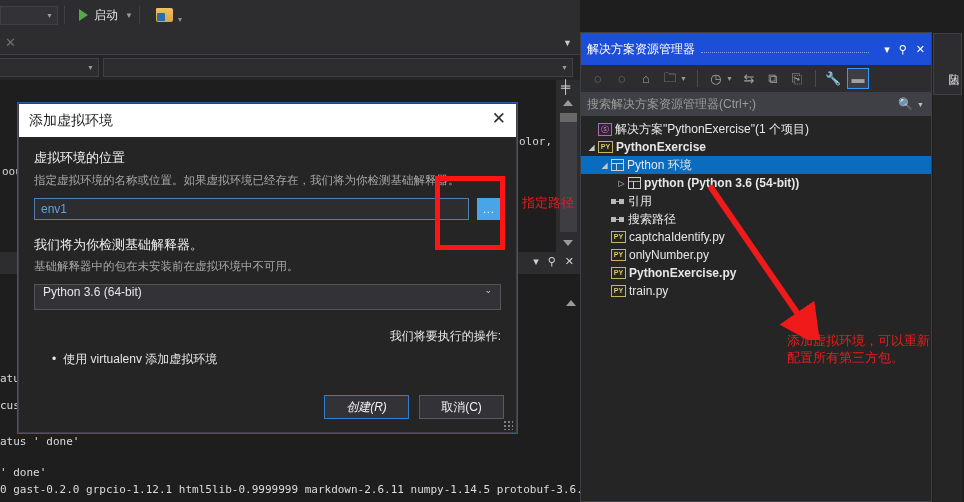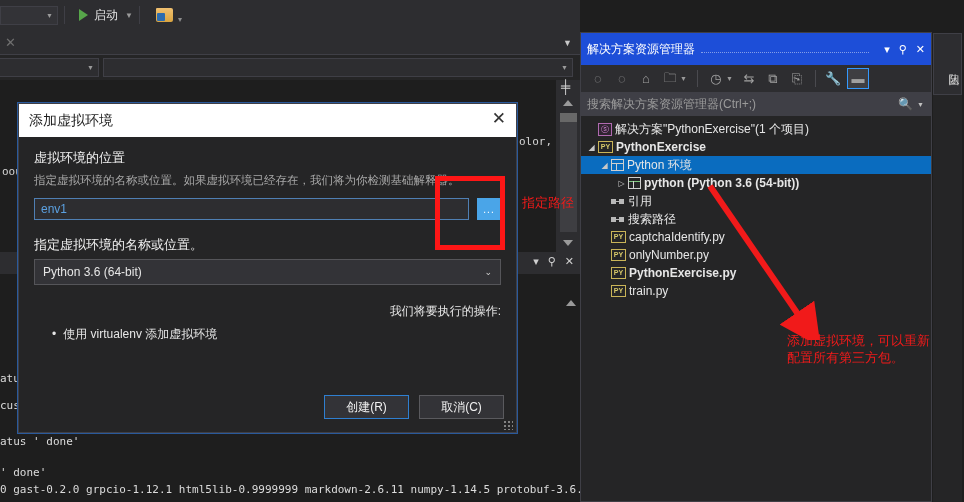--- a/index.html
+++ b/index.html
@@ -174,32 +174,32 @@
     flex: 1; height: 22px; background: #2d2d30; border: 1px solid #4f7fb3;
     color: #5ba0e0; font-size: 12px; padding: 0 6px; display: flex; align-items: center;
   }
   .browse {
     width: 24px; height: 22px; background: #4aa5e8; color: #fff;
     display: flex; align-items: center; justify-content: center; font-size: 10px; letter-spacing:1px;
   }
   .sec2-title { font-size: 13px; color: #f0f0f0; margin: 16px 0 5px 0; }
   .selectbox {
     height: 26px; background: #333337; border: 1px solid #555559; color: #e6e6e6;
-    font-size: 12px; display: flex; align-items: center; padding: 0 8px; position: relative;
+    font-size: 12px; display: flex; align-items: flex-start; padding: 0 8px; position: relative;
   }
   .selectbox .cr { position: absolute; right: 8px; color: #d0d0d0; font-size: 9px; }
   .willdo { font-size: 12px; color: #e6e6e6; margin: 18px 0 6px 2px; text-align: right; }
   .bullet { font-size: 12px; color: #e6e6e6; margin-left: 18px; }
   .bullet:before { content: "\2022"; margin-right: 7px; color: #e6e6e6; }
   .dlg-btns { position: absolute; right: 12px; bottom: 13px; display: flex; gap: 10px; }
   .btn {
     width: 85px; height: 24px; background: #333337; border: 1px solid #5a5a5e;
     color: #f0f0f0; font-size: 12px; display: flex; align-items: center; justify-content: center;
   }
-  .btn.primary { border: 1px solid #2f7fd0; }
+  .btn.primary { border: 1px solid #2f7fd0; font-style: italic; }
   .grip { position: absolute; right: 3px; bottom: 2px; width: 10px; height: 10px;
           background:
             radial-gradient(#9a9a9a 1px, transparent 1.2px) 0 0/4px 4px; opacity:.8; }
 
   
   .redbox {
     position: absolute; left: 435px; top: 176px; width: 70px; height: 74px;
     border: 5px solid #fe1616; box-sizing: border-box;
   }
   .redtext {
@@ -374,21 +374,22 @@
       <span>添加虚拟环境</span>
       <span class="dlg-close">✕</span>
     </div>
     <div class="dlg-body">
       <div class="sec-title">虚拟环境的位置</div>
       <div class="sec-desc">指定虚拟环境的名称或位置。如果虚拟环境已经存在，我们将为你检测基础解释器。</div>
       <div class="row">
         <div class="txtin">env1</div>
         <div class="browse">...</div>
       </div>
-      <div class="sec2-title">指定虚拟环境的名称或位置。</div>
+      <div class="sec2-title">我们将为你检测基础解释器。</div>
+      <div class="sec-desc">基础解释器中的包在未安装前在虚拟环境中不可用。</div>
       <div class="selectbox">
         <span>Python 3.6 (64-bit)</span>
         <span class="cr">⌄</span>
       </div>
       <div class="willdo">我们将要执行的操作:</div>
       <div class="bullet">使用 virtualenv 添加虚拟环境</div>
     </div>
     <div class="dlg-btns">
       <div class="btn primary">创建(R)</div>
       <div class="btn">取消(C)</div>

